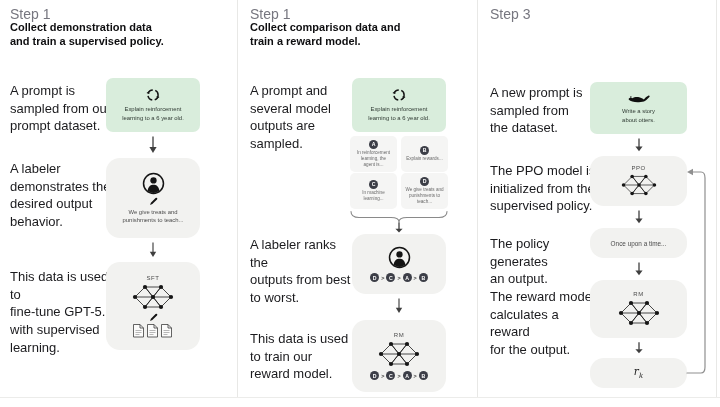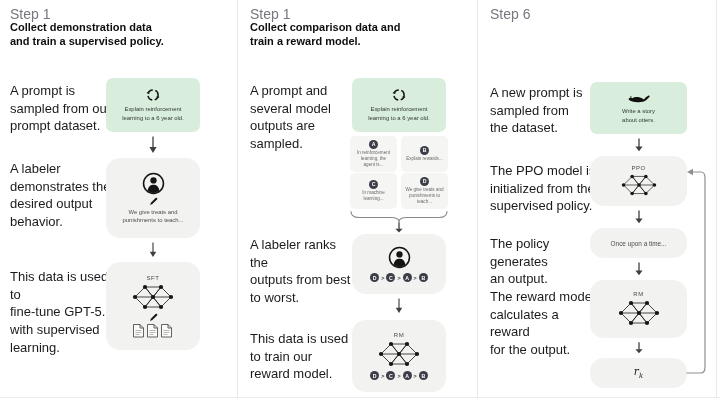--- a/index.html
+++ b/index.html
@@ -260,21 +260,21 @@
           <span class="lcirc">C</span>
           <span class="sep">&gt;</span>
           <span class="lcirc">A</span>
           <span class="sep">&gt;</span>
           <span class="lcirc">B</span>
         </div>
     </div>
   </section>
 
   <section class="col" style="left:480px">
-    <div class="abs step-label" style="left:10px;top:6px">Step 6</div>
+    <div class="abs step-label" style="left:10px;top:6px">Step 3</div>
 
     <div class="abs cap" style="left:10px;top:84px;width:106px">A new prompt is
 sampled from
 the dataset.</div>
     <div class="abs gbox" style="left:110px;top:82px;width:97px;height:52px">
       <svg width="24" height="12" viewBox="0 0 26 13">
         <path d="M2,8.3 C1.4,7.2 2.3,6 3.8,6.1 C4.5,6.15 5.2,6.5 5.7,6.9 C7.6,5.6 10.6,5.2 13.2,5.8 C15.4,6.3 17,7.2 18.2,8 C19.5,6.5 21.2,4.8 23,4 C24.3,3.5 25.1,4.5 24.2,5.5 C22.9,6.9 21.3,8.5 19.8,9.5 C17.8,10.8 14.6,11.2 11.4,11 C7.6,10.8 3.4,10.2 2,8.3 Z" fill="#101010"></path>
         <circle cx="4.2" cy="5.5" r="0.8" fill="#101010"></circle>
       </svg>
       <div class="boxcap">Write a story

